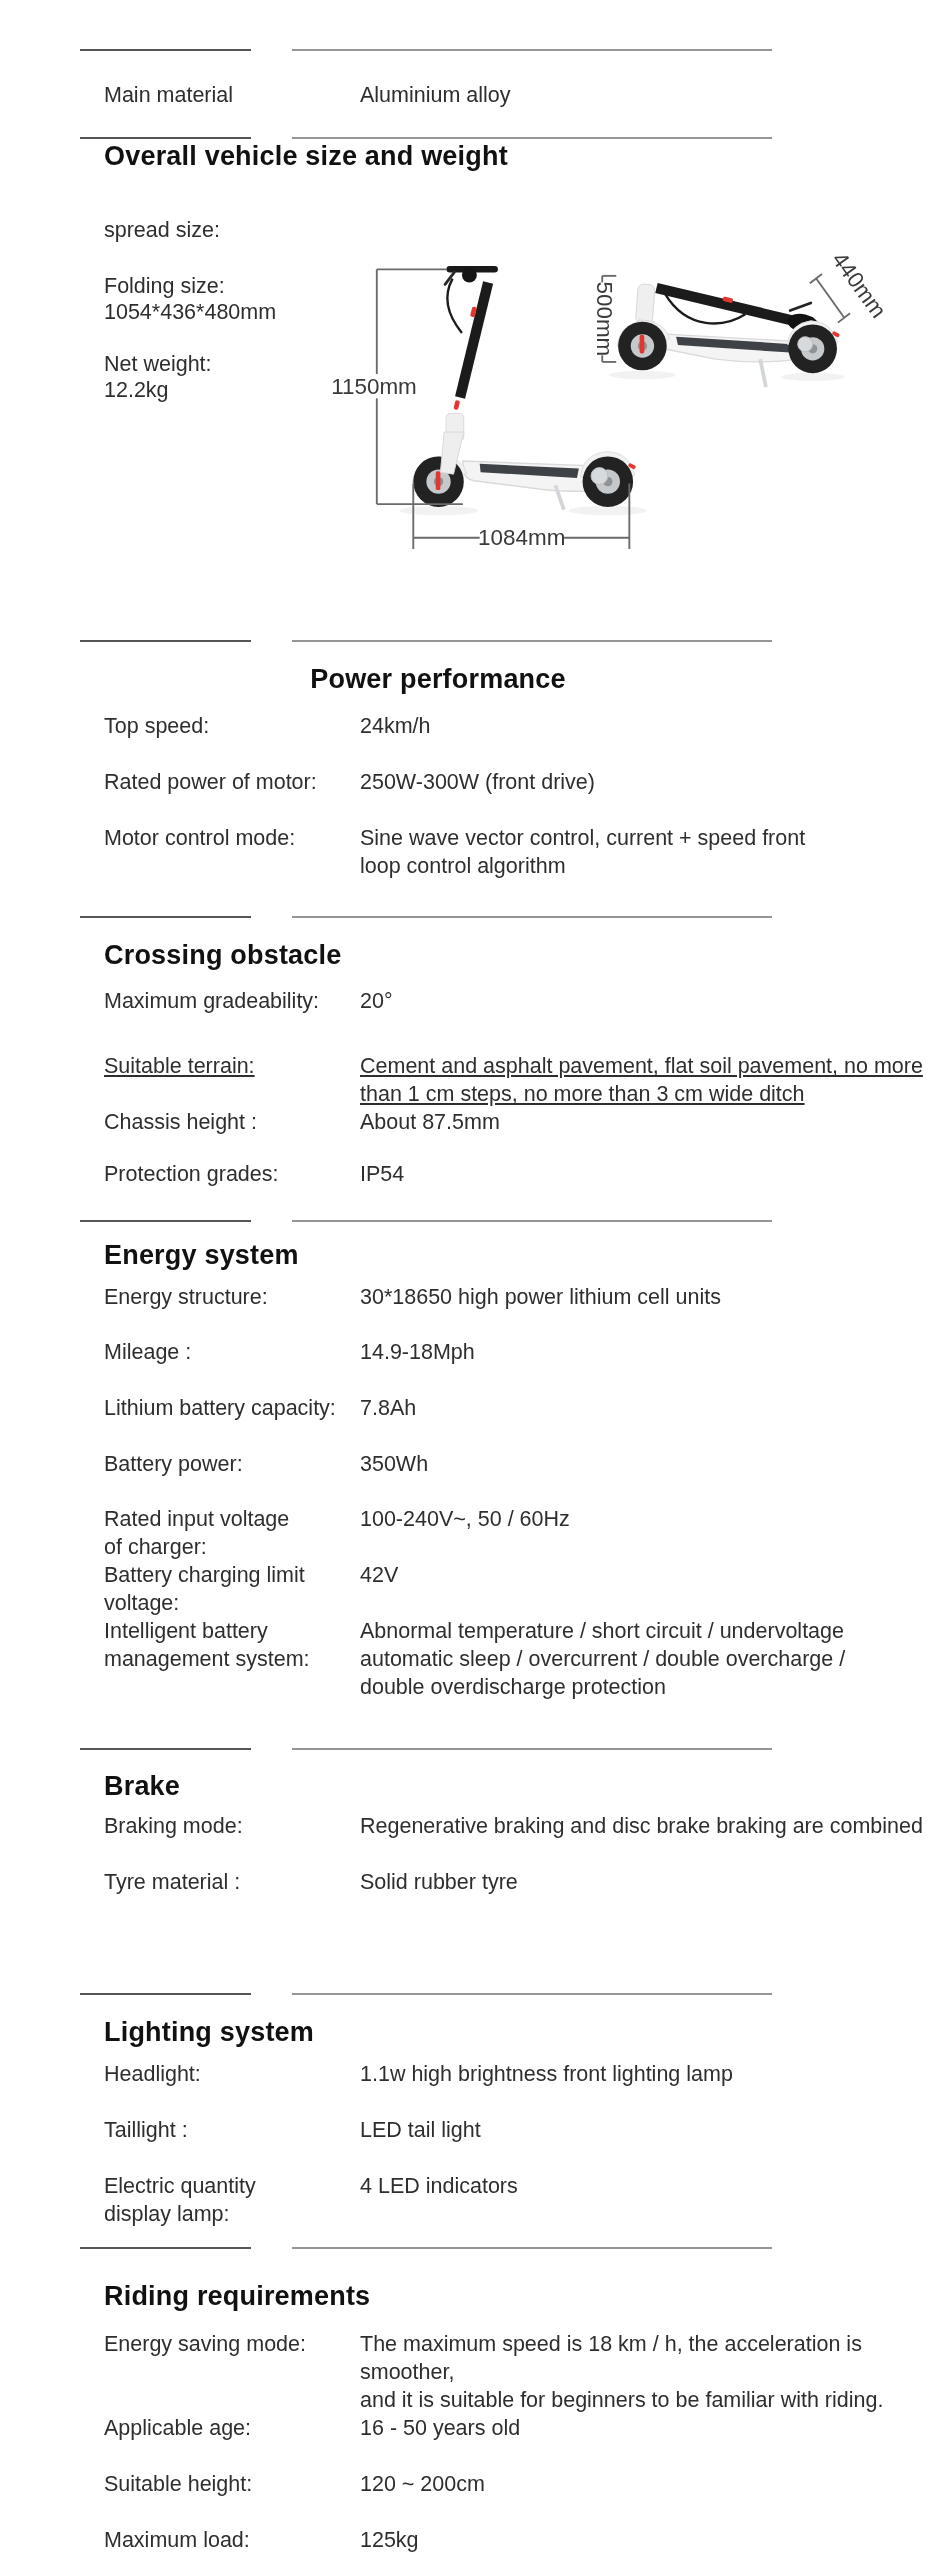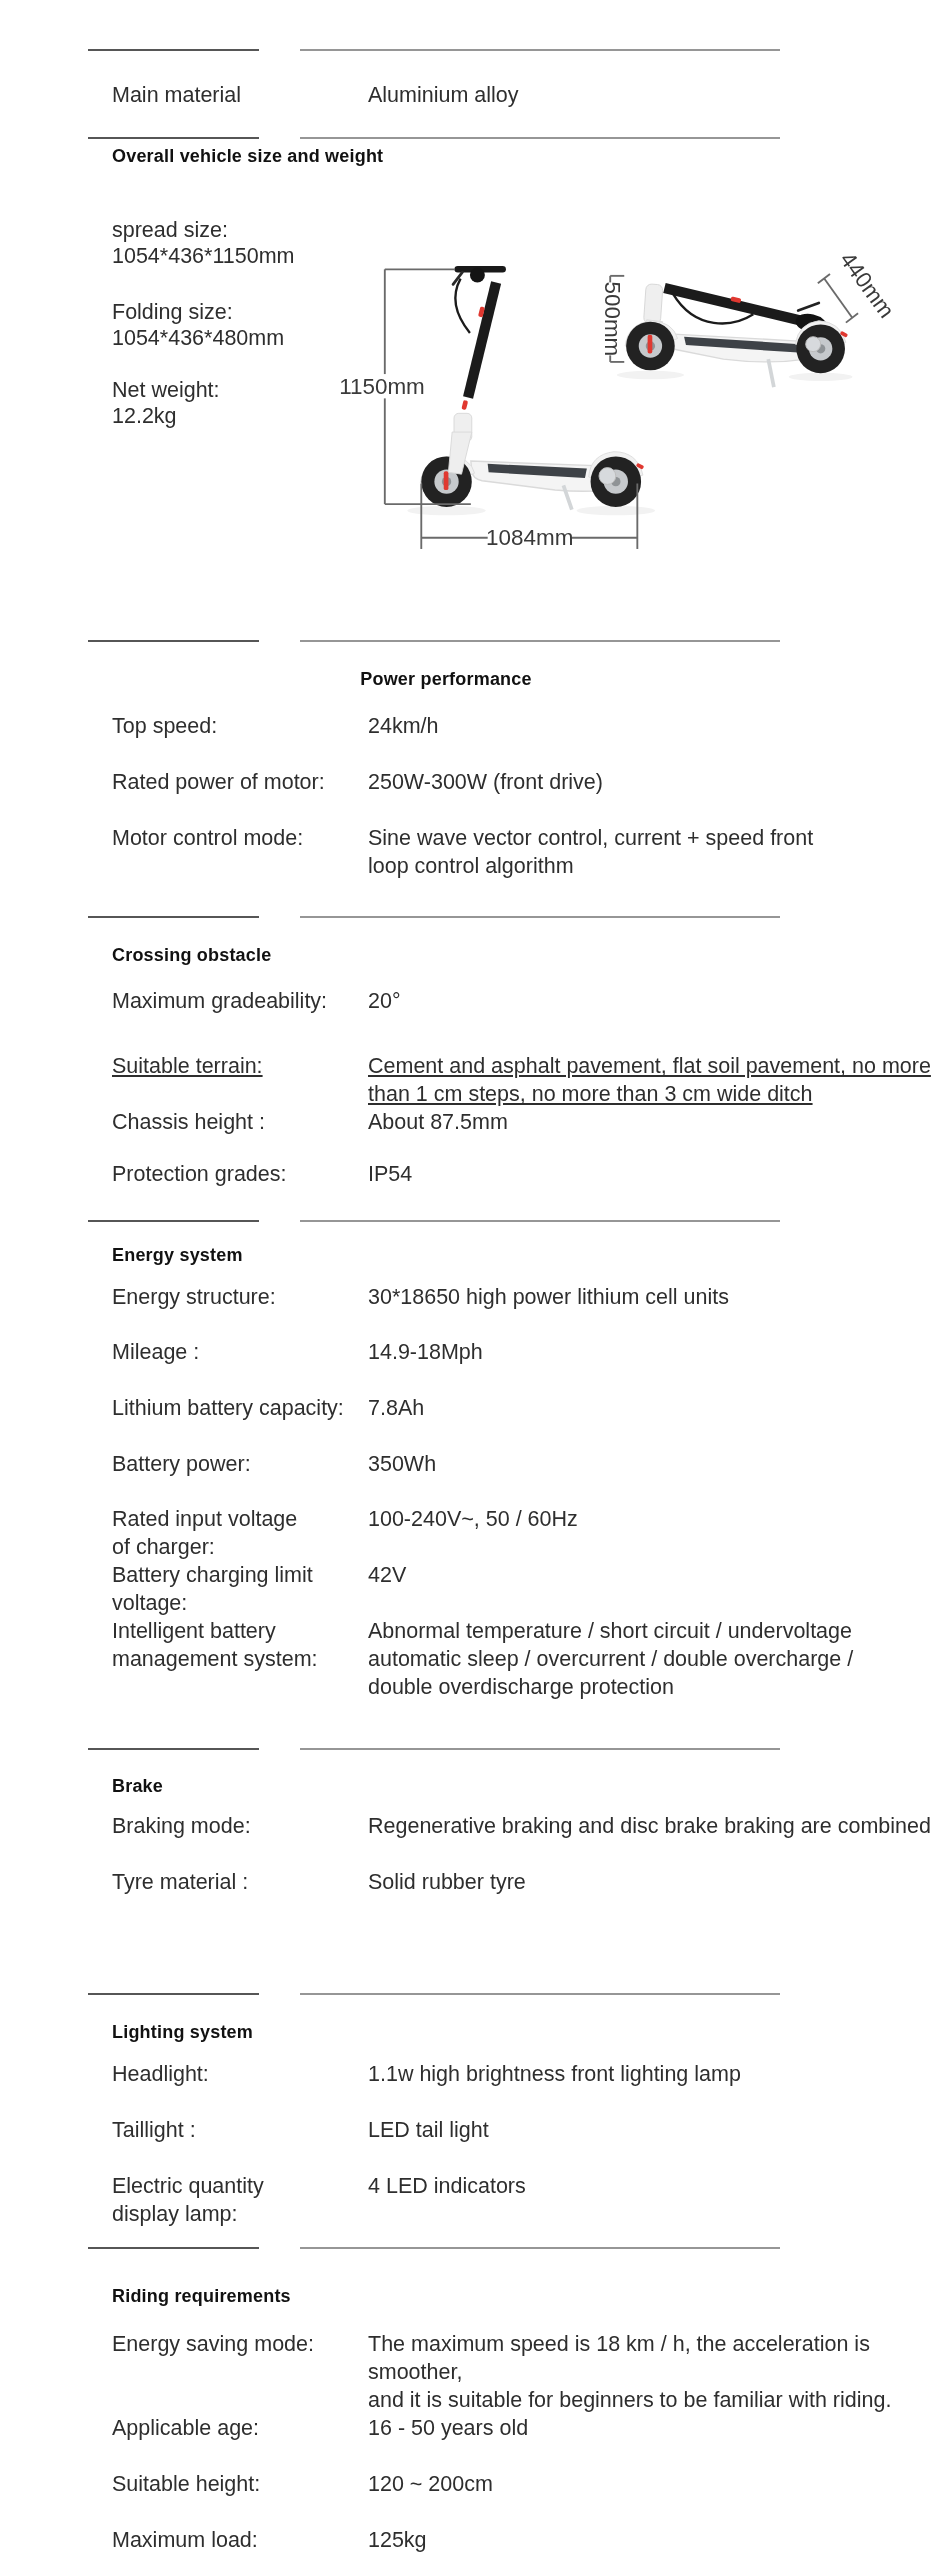--- a/index.html
+++ b/index.html
@@ -1,34 +1,34 @@
 <!DOCTYPE html>
 <html style="--div-left: #565656; --div-right: #969696; --body: #2e2e2e; --hdr: #111111;font-size:15px"><head>
 <meta charset="utf-8">
 <style>
   * { margin:0; padding:0; box-sizing:border-box; }
   html,body { background:#ffffff; }
   body { font-family:"Liberation Sans","DejaVu Sans",sans-serif; color:#2e2e2e; }
   .page { position:relative; width:936px; height:2576px; background:#ffffff; overflow:hidden; margin:0 auto; }
 
-  .sec { position:absolute; left:12px; width:768px; }
+  .sec { position:absolute; left:4px; width:768px; }
   #sec1 { top:49px; }
   #sec2 { top:140px; }
   #sec3 { top:640px; }
   #sec4 { top:916px; }
   #sec5 { top:1220px; }
   #sec6 { top:1748px; }
   #sec7 { top:1993px; }
   #sec8 { top:2247px; }
 
   .divider { display:flex; height:1.9px; }
   .divider .dl { width:201px; height:1.9px; margin-left:76px; background:var(--div-left,#565656); }
   .divider .dr { width:563px; height:1.9px; margin-left:41px; background:var(--div-right,#969696); }
 
-  .hdr { margin-left:100px; font-size:18px; font-weight:bold; line-height:32px; color:var(--hdr,#111111); letter-spacing:0.2px; }
+  .hdr { margin-left:100px; font-size:27px; font-weight:bold; line-height:32px; color:var(--hdr,#111111); letter-spacing:0.2px; }
   #sec3 .hdr { margin-top:21.5px;text-align:center; }
   #sec4 .hdr { margin-top:21.5px; }
   #sec5 .hdr { margin-top:17px; }
   #sec6 .hdr { margin-top:19.7px; }
   #sec7 .hdr { margin-top:21.5px; }
   #sec8 .hdr { margin-top:31px; }
 
   .rows { padding-left:100px; }
   .row { display:flex; margin-top:28px; }
   .label { flex:0 0 256px; width:256px; }
@@ -81,21 +81,20 @@
         <span class="dl"></span>
         <span class="dr"></span>
       </div>
   </div>
 
   <div class="sec" id="sec2">
     <div class="hdr">Overall vehicle size and weight</div>
 
     <div class="size-block b1">
       <div>spread size:</div>
-      <div>1054*436*1150mm</div>
     </div>
     <div class="size-block b2">
       <div>Folding size:</div>
       <div>1054*436*480mm</div>
     </div>
     <div class="size-block b3">
       <div>Net weight:</div>
       <div>12.2kg</div>
     </div>
 

